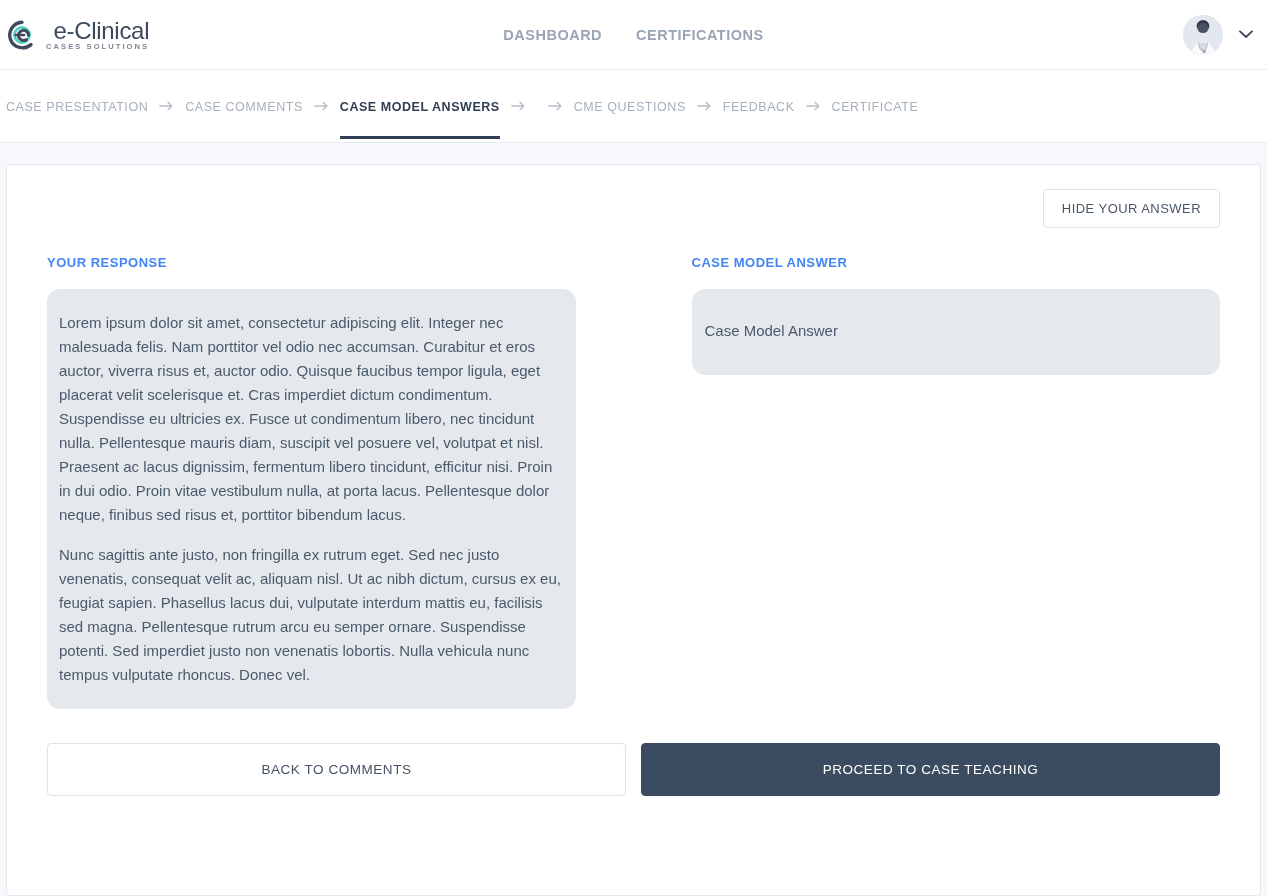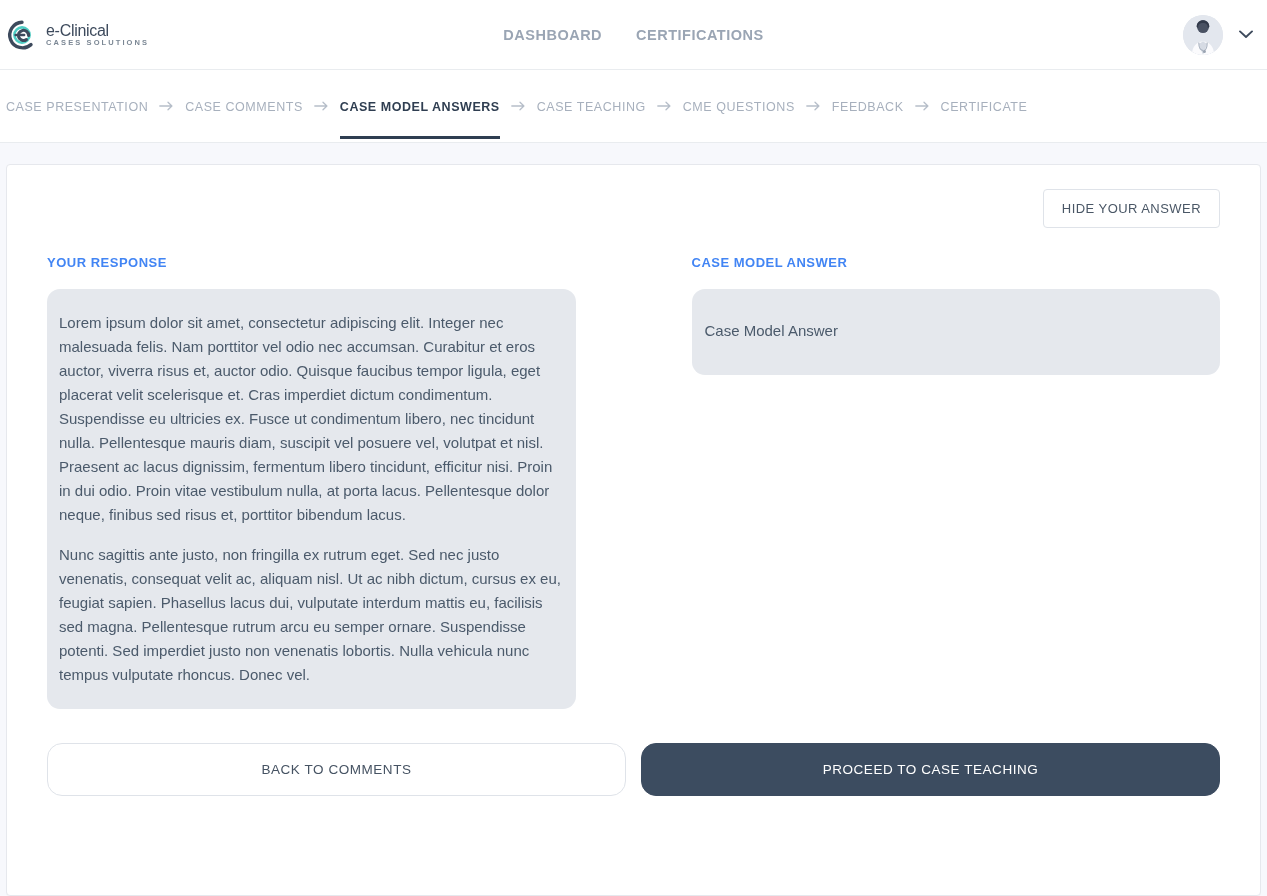--- a/index.html
+++ b/index.html
@@ -24,24 +24,25 @@
   .brand {
     display: flex;
     align-items: center;
     gap: 8px;
     margin-left: 6px;
     text-decoration: none;
   }
   .brand-mark { width: 32px; height: 32px; display: block; flex: none; }
   .brand-text { display: flex; flex-direction: column; line-height: 1; }
   .brand-name {
-    font-size: 16px;
+    font-size: 24px;
     color: #3d4a5c;
     letter-spacing: -0.3px;
     font-weight: 400;
+    text-align: right;
   }
   .brand-sub {
     font-size: 7.5px;
     color: #7b8794;
     letter-spacing: 2.1px;
     margin-top: 0;
     font-weight: 600;
   }
 
   .main-nav {
@@ -183,21 +184,21 @@
 
   
   .footer-actions {
     display: flex;
     gap: 15px;
     margin-top: 34px;
   }
   .btn {
     flex: 1 1 0;
     height: 53px;
-    border-radius: 15px;
+    border-radius: 4px;
     font-size: 13.5px;
     letter-spacing: 0.55px;
     font-family: inherit;
     cursor: pointer;
     line-height: 1;
   }
   .btn-outline {
     background: #ffffff;
     border: 1px solid #dfe3e9;
     color: #465363;
@@ -277,21 +278,20 @@
       </svg>
   </span>
 
   <span class="crumb active">CASE MODEL ANSWERS</span>
   <span class="crumb-sep">
     <svg width="15" height="10" viewBox="0 0 15 10">
         <path d="M0.8 5h12M9 1.2 12.9 5 9 8.8" fill="none" stroke="#b6bec9" stroke-width="1.3" stroke-linecap="round" stroke-linejoin="round"></path>
       </svg>
   </span>
 
-  <span class="crumb">CASE TEACHING</span>
   <span class="crumb-sep">
     <svg width="15" height="10" viewBox="0 0 15 10">
         <path d="M0.8 5h12M9 1.2 12.9 5 9 8.8" fill="none" stroke="#b6bec9" stroke-width="1.3" stroke-linecap="round" stroke-linejoin="round"></path>
       </svg>
   </span>
 
   <span class="crumb">CME QUESTIONS</span>
   <span class="crumb-sep">
     <svg width="15" height="10" viewBox="0 0 15 10">
         <path d="M0.8 5h12M9 1.2 12.9 5 9 8.8" fill="none" stroke="#b6bec9" stroke-width="1.3" stroke-linecap="round" stroke-linejoin="round"></path>

